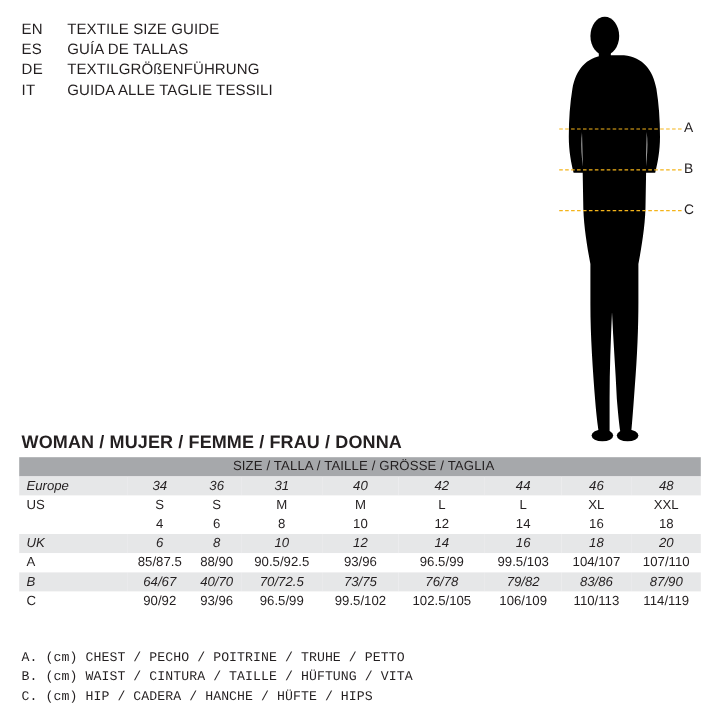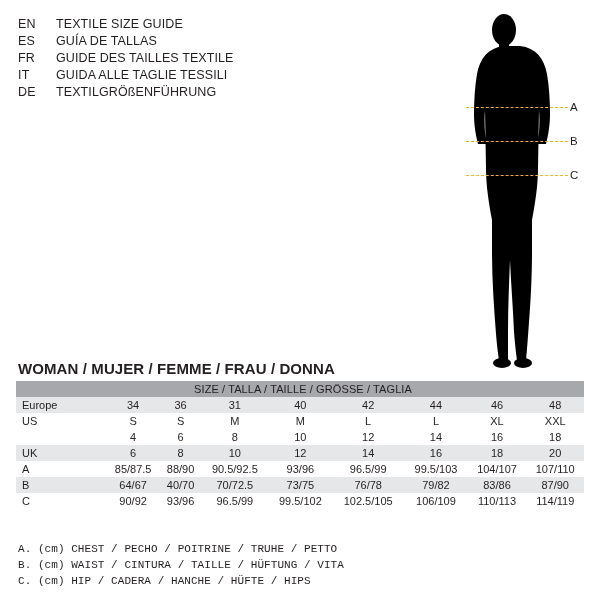--- a/index.html
+++ b/index.html
@@ -103,20 +103,21 @@
     background: #a6a8ab;
   }
   .size-table tr.header-row th {
     text-align: center;
     padding-left: 6px;
     font-size: 11px;
     letter-spacing: 0.1px;
   }
   .size-table tr.shade td {
     background: #e6e7e8;
+    font-style: italic;
   }
   .size-table tr.plain td {
     background: #ffffff;
   }
   .size-table td.rowlabel {
     text-align: left;
     padding-left: 6px;
     width: 84px;
   }
 
@@ -142,30 +143,26 @@
   <div class="lang-block">
     <div class="lang-row">
       <span class="lang-code">EN</span>
       <span class="lang-text">TEXTILE SIZE GUIDE</span>
     </div>
     <div class="lang-row">
       <span class="lang-code">ES</span>
       <span class="lang-text">GUÍA DE TALLAS</span>
     </div>
     <div class="lang-row">
-      <span class="lang-code">FR</span>
-      <span class="lang-text">GUIDE DES TAILLES TEXTILE</span>
+      <span class="lang-code">DE</span>
+      <span class="lang-text">TEXTILGRÖßENFÜHRUNG</span>
     </div>
     <div class="lang-row">
       <span class="lang-code">IT</span>
       <span class="lang-text">GUIDA ALLE TAGLIE TESSILI</span>
-    </div>
-    <div class="lang-row">
-      <span class="lang-code">DE</span>
-      <span class="lang-text">TEXTILGRÖßENFÜHRUNG</span>
     </div>
   </div>
 
   <div class="figure-wrap">
     <svg class="figure-svg" width="130" height="360" viewBox="0 0 130 360">
       <g fill="#000000">
 
         <ellipse cx="64" cy="22" rx="12" ry="16"></ellipse>
 
         <rect x="59" y="34" width="10" height="12"></rect>

